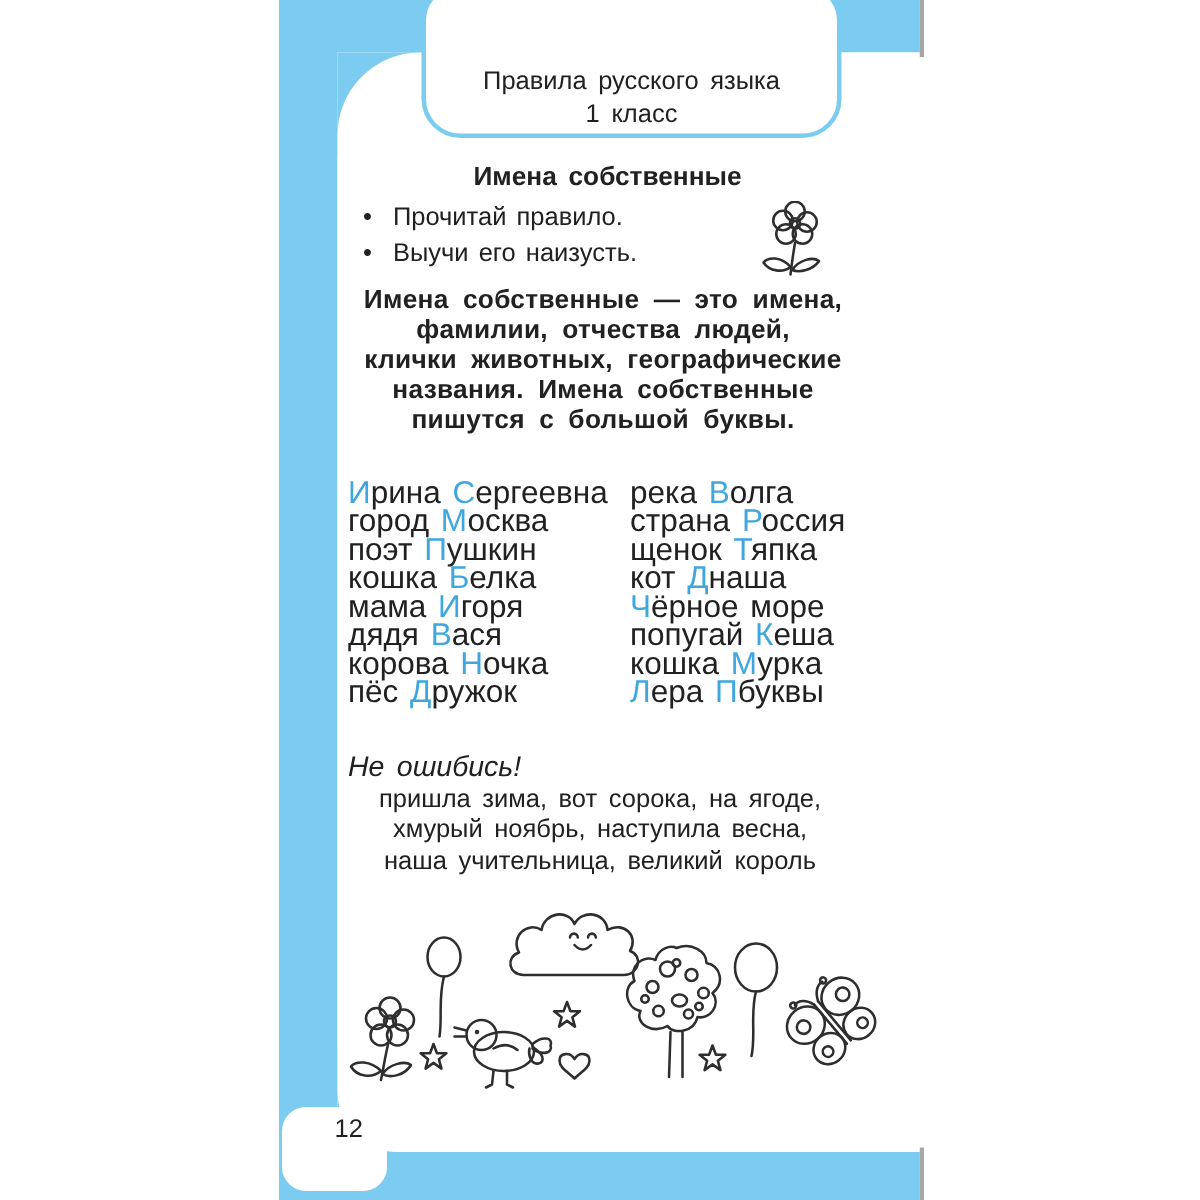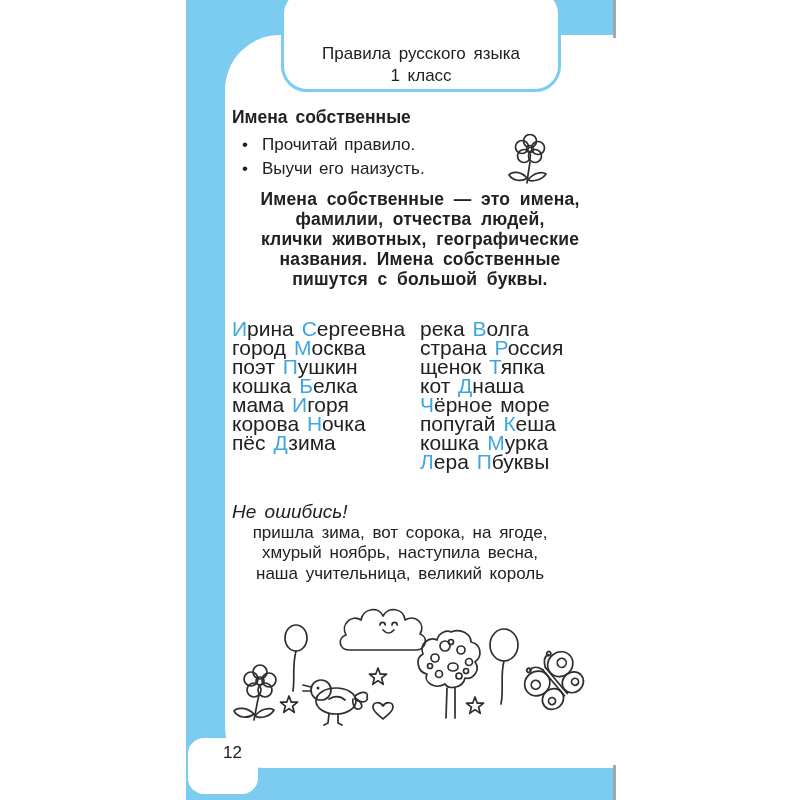--- a/index.html
+++ b/index.html
@@ -28,25 +28,25 @@
   .edge-top{top:0;height:38px;}
   .edge-bottom{top:765px;height:35px;}
   
   .header-box{
     left:95px;top:-12px;width:274px;height:46px;padding-top:52px;
     background:#fff;border:3px solid var(--blue);border-radius:26px;
     z-index:3;text-align:center;font-size:17px;line-height:21.5px;word-spacing:3px;
   }
   
   .tblock{z-index:3;}
-  .title{left:46px;top:107px;width:346px;text-align:left;font-weight:bold;font-size:17.5px;word-spacing:3px;}
+  .title{left:46px;top:107px;width:346px;text-align:center;font-weight:bold;font-size:17.5px;word-spacing:3px;}
   .instructions{left:56px;top:135px;display:flex;flex-direction:column;gap:3.5px;}
   .instr-row{display:flex;gap:14px;font-size:17px;line-height:20px;word-spacing:2px;}
   .flower-top{left:319px;top:134px;z-index:3;}
-  .rule{left:40px;top:189px;width:352px;text-align:center;font-weight:bold;font-size:17.5px;line-height:20px;word-spacing:4.5px;letter-spacing:0.2px;padding-left:18px;}
+  .rule{left:40px;top:189px;width:352px;text-align:center;font-weight:bold;font-size:17.5px;line-height:20px;word-spacing:4.5px;letter-spacing:0.2px;}
   .col{top:319px;font-size:21px;line-height:19px;white-space:nowrap;word-spacing:2px;}
   .col-l{left:46px;}
   .col-r{left:234px;}
   .cap{color:var(--accent);}
   .ex-head{left:46px;top:501px;width:346px;font-style:italic;font-size:19px;word-spacing:3px;}
   .ex-lines{left:30px;top:523px;width:368px;text-align:center;font-size:17px;line-height:20.3px;word-spacing:3px;}
   .doodles{left:37px;top:600px;z-index:3;}
   
   .pagenum-box{left:2px;top:738px;width:70px;height:56px;background:#fff;border-radius:16px;z-index:4;}
   .pagenum-box span{display:block;text-align:center;padding:5px 0 0 19px;font-size:17px;}
@@ -107,22 +107,23 @@
       <div class="rule-line">названия. Имена собственные</div>
       <div class="rule-line">пишутся с большой буквы.</div>
     </div>
 
   <div class="tblock col col-l" id="col-left">
       <div class="word-row"><span class="cap">И</span><span>рина </span><span class="cap">С</span><span>ергеевна</span></div>
       <div class="word-row"><span>город </span><span class="cap">М</span><span>осква</span></div>
       <div class="word-row"><span>поэт </span><span class="cap">П</span><span>ушкин</span></div>
       <div class="word-row"><span>кошка </span><span class="cap">Б</span><span>елка</span></div>
       <div class="word-row"><span>мама </span><span class="cap">И</span><span>горя</span></div>
+      <div class="word-row"><span>дядя </span><span class="cap">В</span><span>ася</span></div>
       <div class="word-row"><span>корова </span><span class="cap">Н</span><span>очка</span></div>
-      <div class="word-row"><span>пёс </span><span class="cap">Д</span><span>зима</span></div>
+      <div class="word-row"><span>пёс </span><span class="cap">Д</span><span>ружок</span></div>
     </div>
   <div class="tblock col col-r" id="col-right">
       <div class="word-row"><span>река </span><span class="cap">В</span><span>олга</span></div>
       <div class="word-row"><span>страна </span><span class="cap">Р</span><span>оссия</span></div>
       <div class="word-row"><span>щенок </span><span class="cap">Т</span><span>япка</span></div>
       <div class="word-row"><span>кот </span><span class="cap">Д</span><span>наша</span></div>
       <div class="word-row"><span class="cap">Ч</span><span>ёрное море</span></div>
       <div class="word-row"><span>попугай </span><span class="cap">К</span><span>еша</span></div>
       <div class="word-row"><span>кошка </span><span class="cap">М</span><span>урка</span></div>
       <div class="word-row"><span class="cap">Л</span><span>ера </span><span class="cap">П</span><span>буквы</span></div>

